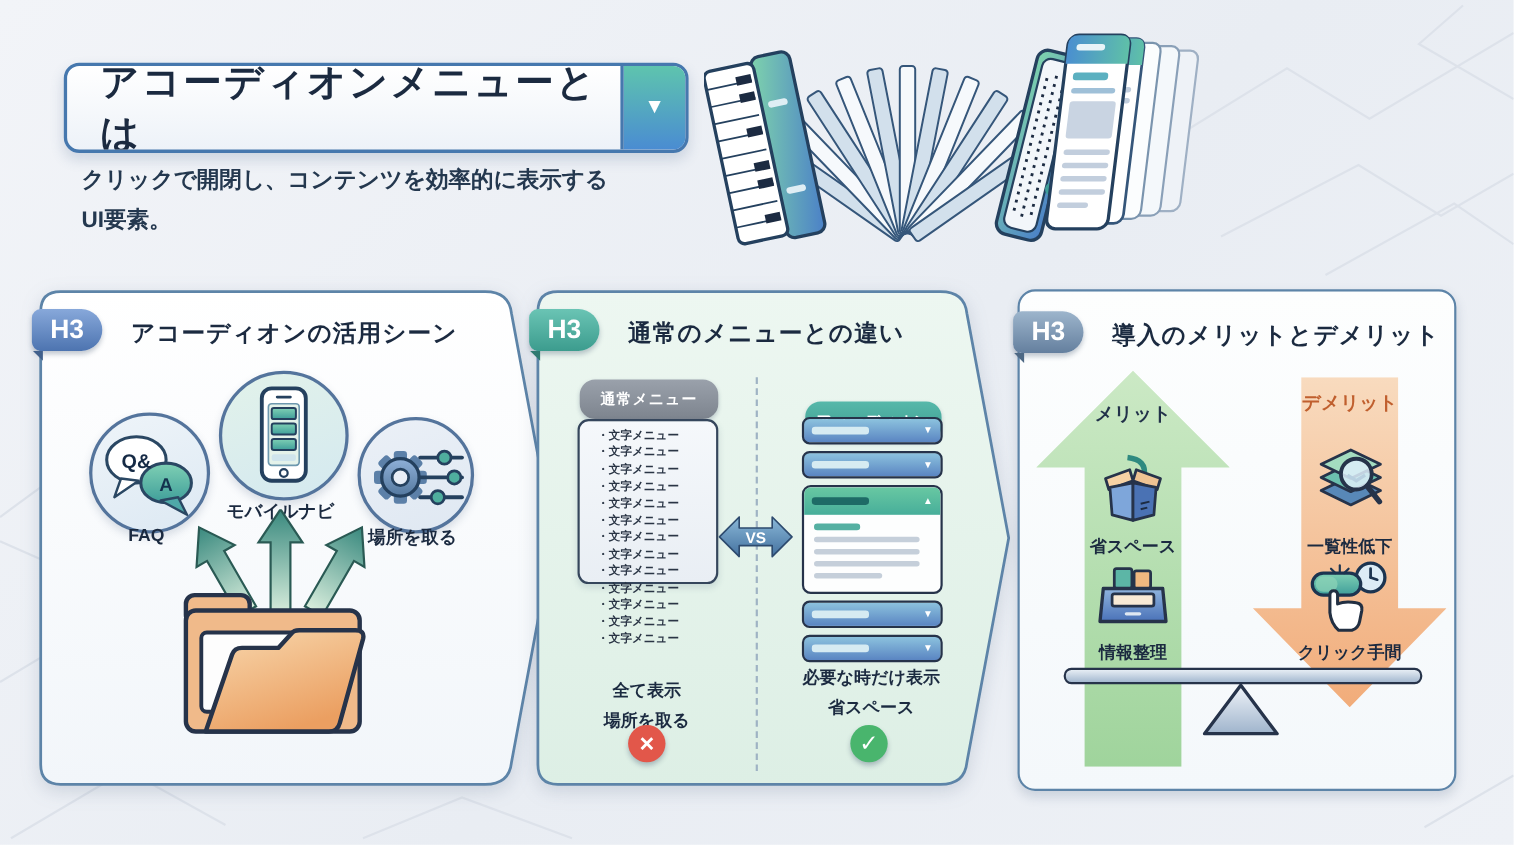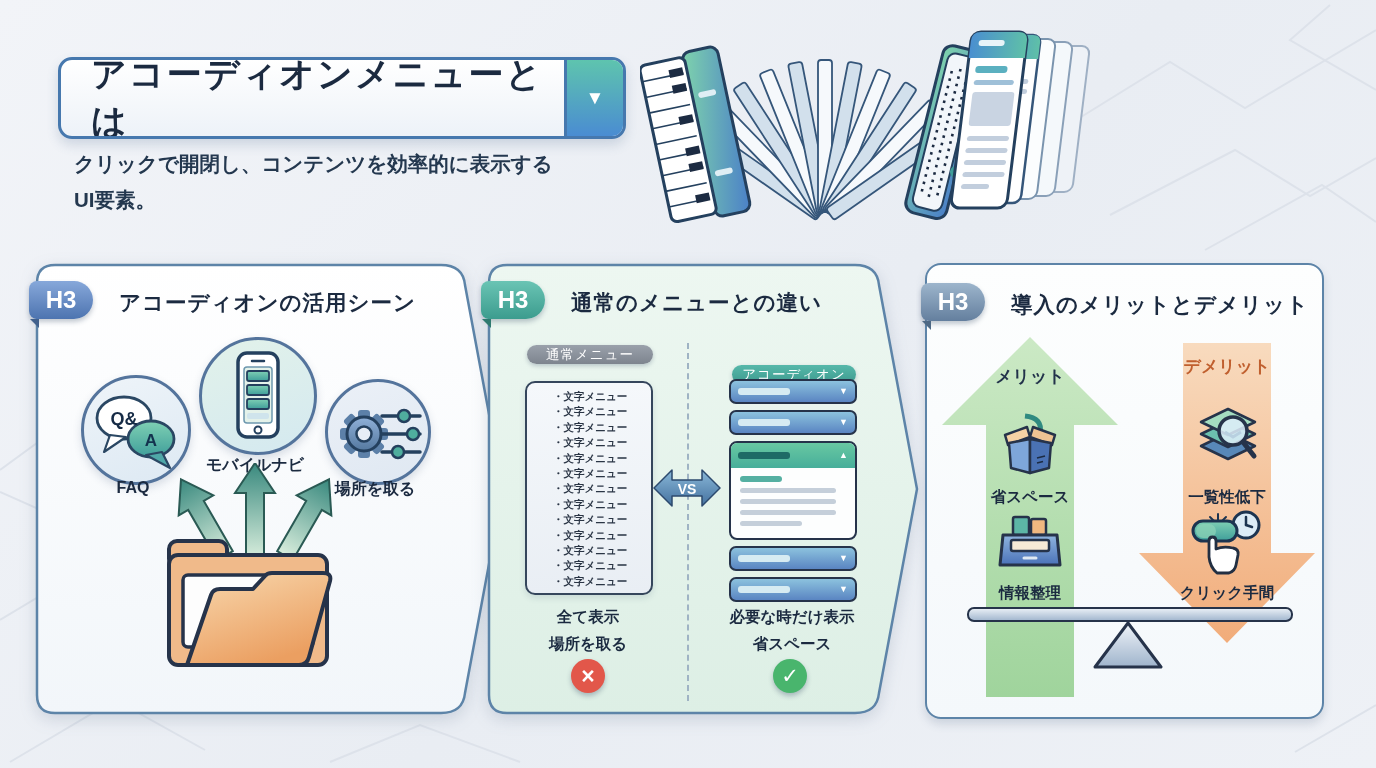--- a/index.html
+++ b/index.html
@@ -64,28 +64,28 @@
 
   
   .circ{position:absolute;border-radius:50%;border:3px solid #54749c;
     box-shadow:0 4px 8px rgba(60,85,115,.18);}
   .c-faq{left:46px;top:112px;width:104px;height:104px;background:linear-gradient(160deg,#eef4f9,#dde9f3);}
   .c-mobile{left:164px;top:74px;width:112px;height:112px;background:linear-gradient(160deg,#e2f2ea,#d4e9f0);}
   .c-gear{left:290px;top:116px;width:100px;height:100px;background:linear-gradient(160deg,#ebf0f7,#dfe8f2);}
   .ic-label{position:absolute;text-align:center;font-weight:800;font-size:16px;color:#1b2a40;}
 
   
-  .pill{position:absolute;height:19px;border-radius:14px;display:flex;align-items:center;
-    justify-content:center;color:#fff;font-size:13.5px;font-weight:400;letter-spacing:1px;
+  .pill{position:absolute;height:36px;border-radius:14px;display:flex;align-items:center;
+    justify-content:center;color:#fff;font-size:13.5px;font-weight:700;letter-spacing:1px;
     box-shadow:0 2px 4px rgba(40,60,90,.25);text-align:center;}
   .pill-normal{left:40px;top:82px;width:126px;background:linear-gradient(180deg,#9aa1ab,#7d848e);}
   .pill-acc{left:245px;top:82px;width:124px;background:linear-gradient(180deg,#56b8aa,#3d9a8e);margin-top:20px;}
-  .menu-box{position:absolute;left:38px;top:118px;width:128px;height:214px;box-sizing:border-box;
+  .menu-box{position:absolute;left:38px;top:118px;width:128px;height:150px;box-sizing:border-box;
     background:linear-gradient(180deg,#f5f8fb,#e9eef4);border:2.5px solid #35465c;border-radius:10px;
-    padding:6px 0 0 26px;box-shadow:0 3px 6px rgba(60,85,115,.15);}
+    padding:6px 0 0 16px;box-shadow:0 3px 6px rgba(60,85,115,.15);}
   .menu-item{font-size:10.5px;line-height:15.4px;font-weight:600;color:#2a3545;white-space:nowrap;}
   .divider{position:absolute;left:200px;top:80px;height:358px;border-left:2px dashed #9fb3c4;}
   .mockup{position:absolute;left:242px;top:116px;width:128px;}
   .acc-bar{height:25px;box-sizing:border-box;border:2.5px solid #26334a;border-radius:7px;
     background:linear-gradient(180deg,#8cc2de,#5a85c2);display:flex;align-items:center;
     justify-content:space-between;padding:0 7px;margin-bottom:6px;}
   .blite{width:52px;height:7px;border-radius:3px;background:#d6ebf2;}
   .bdark{width:52px;height:7px;border-radius:3px;background:#1e6b66;}
   .chev{color:#fff;font-size:9px;line-height:1;}
   .acc-open{box-sizing:border-box;border:2.5px solid #26334a;border-radius:8px;overflow:hidden;
@@ -401,21 +401,21 @@
         <div class="menu-item">・文字メニュー</div>
         <div class="menu-item">・文字メニュー</div>
         <div class="menu-item">・文字メニュー</div>
         <div class="menu-item">・文字メニュー</div>
         <div class="menu-item">・文字メニュー</div>
         <div class="menu-item">・文字メニュー</div>
         <div class="menu-item">・文字メニュー</div>
         <div class="menu-item">・文字メニュー</div>
         <div class="menu-item">・文字メニュー</div>
       </div>
-    <div class="cap" style="left:21px;width:160px;top:340px;">
+    <div class="cap" style="left:21px;width:160px;top:352px;">
       <div>全て表示</div>
       <div>場所を取る</div>
     </div>
     <div class="mark mark-x">
       <span>×</span>
     </div>
 
     <div class="divider"></div>
 
     <svg class="abs" style="left:166px;top:204px;" width="68" height="42" viewBox="0 0 68 42">

